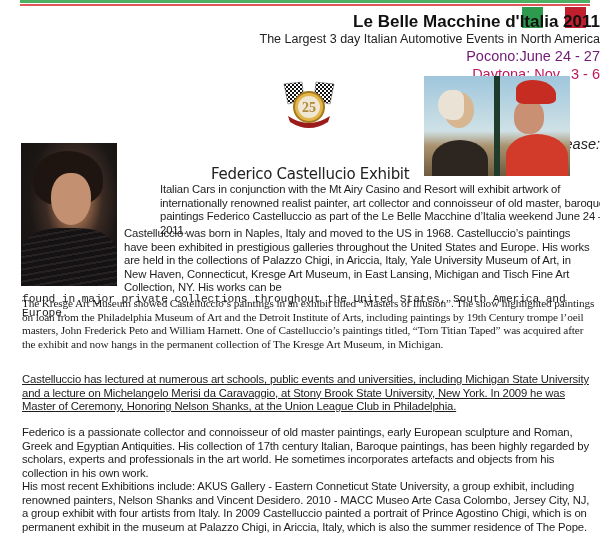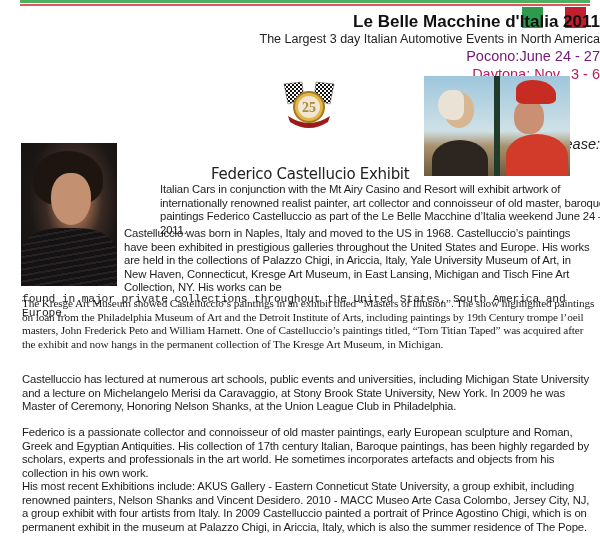--- a/index.html
+++ b/index.html
@@ -30,21 +30,21 @@
     .painting .lady .dress { position:absolute; left:2px; top:48px; width:56px; height:40px; border-radius:50% 50% 0 0; background:#2d2620; }
     .painting .man { position:absolute; left:80px; top:4px; width:64px; height:96px; }
     .painting .man .hat { position:absolute; left:12px; top:0; width:40px; height:24px; border-radius:40% 60% 20% 20%; background:#c72c22; }
     .painting .man .head { position:absolute; left:10px; top:20px; width:30px; height:34px; border-radius:45%; background:#c99073; }
     .painting .man .body { position:absolute; left:2px; top:54px; width:62px; height:44px; border-radius:50% 50% 0 0; background:#d23a2a; }
     .para { position:absolute; font-size:11.3px; line-height:13.6px; color:#1d1d1d; letter-spacing:-0.15px; }
     .p1 { left:124px; top:183px; width:470px;margin-left:36px; }
     .p2 { left:124px; top:227px; width:470px; }
     .p2b { left:22px; top:293px; width:560px;font-family:Liberation Mono, monospace; }
     .p3 { left:22px; top:297px; width:575px;font-family:Liberation Serif, serif; }
-    .p4 { left:22px; top:373px; width:575px; }
+    .p4 { left:22px; top:373px; width:575px;text-decoration:underline; }
     .p5 { left:22px; top:426px; width:575px; }
     .p6 { left:22px; top:480px; width:575px; }
   </style>
 </head>
 <body>
 
 <div class="topbar">
   <div class="green"></div>
   <div class="red"></div>
 </div>

